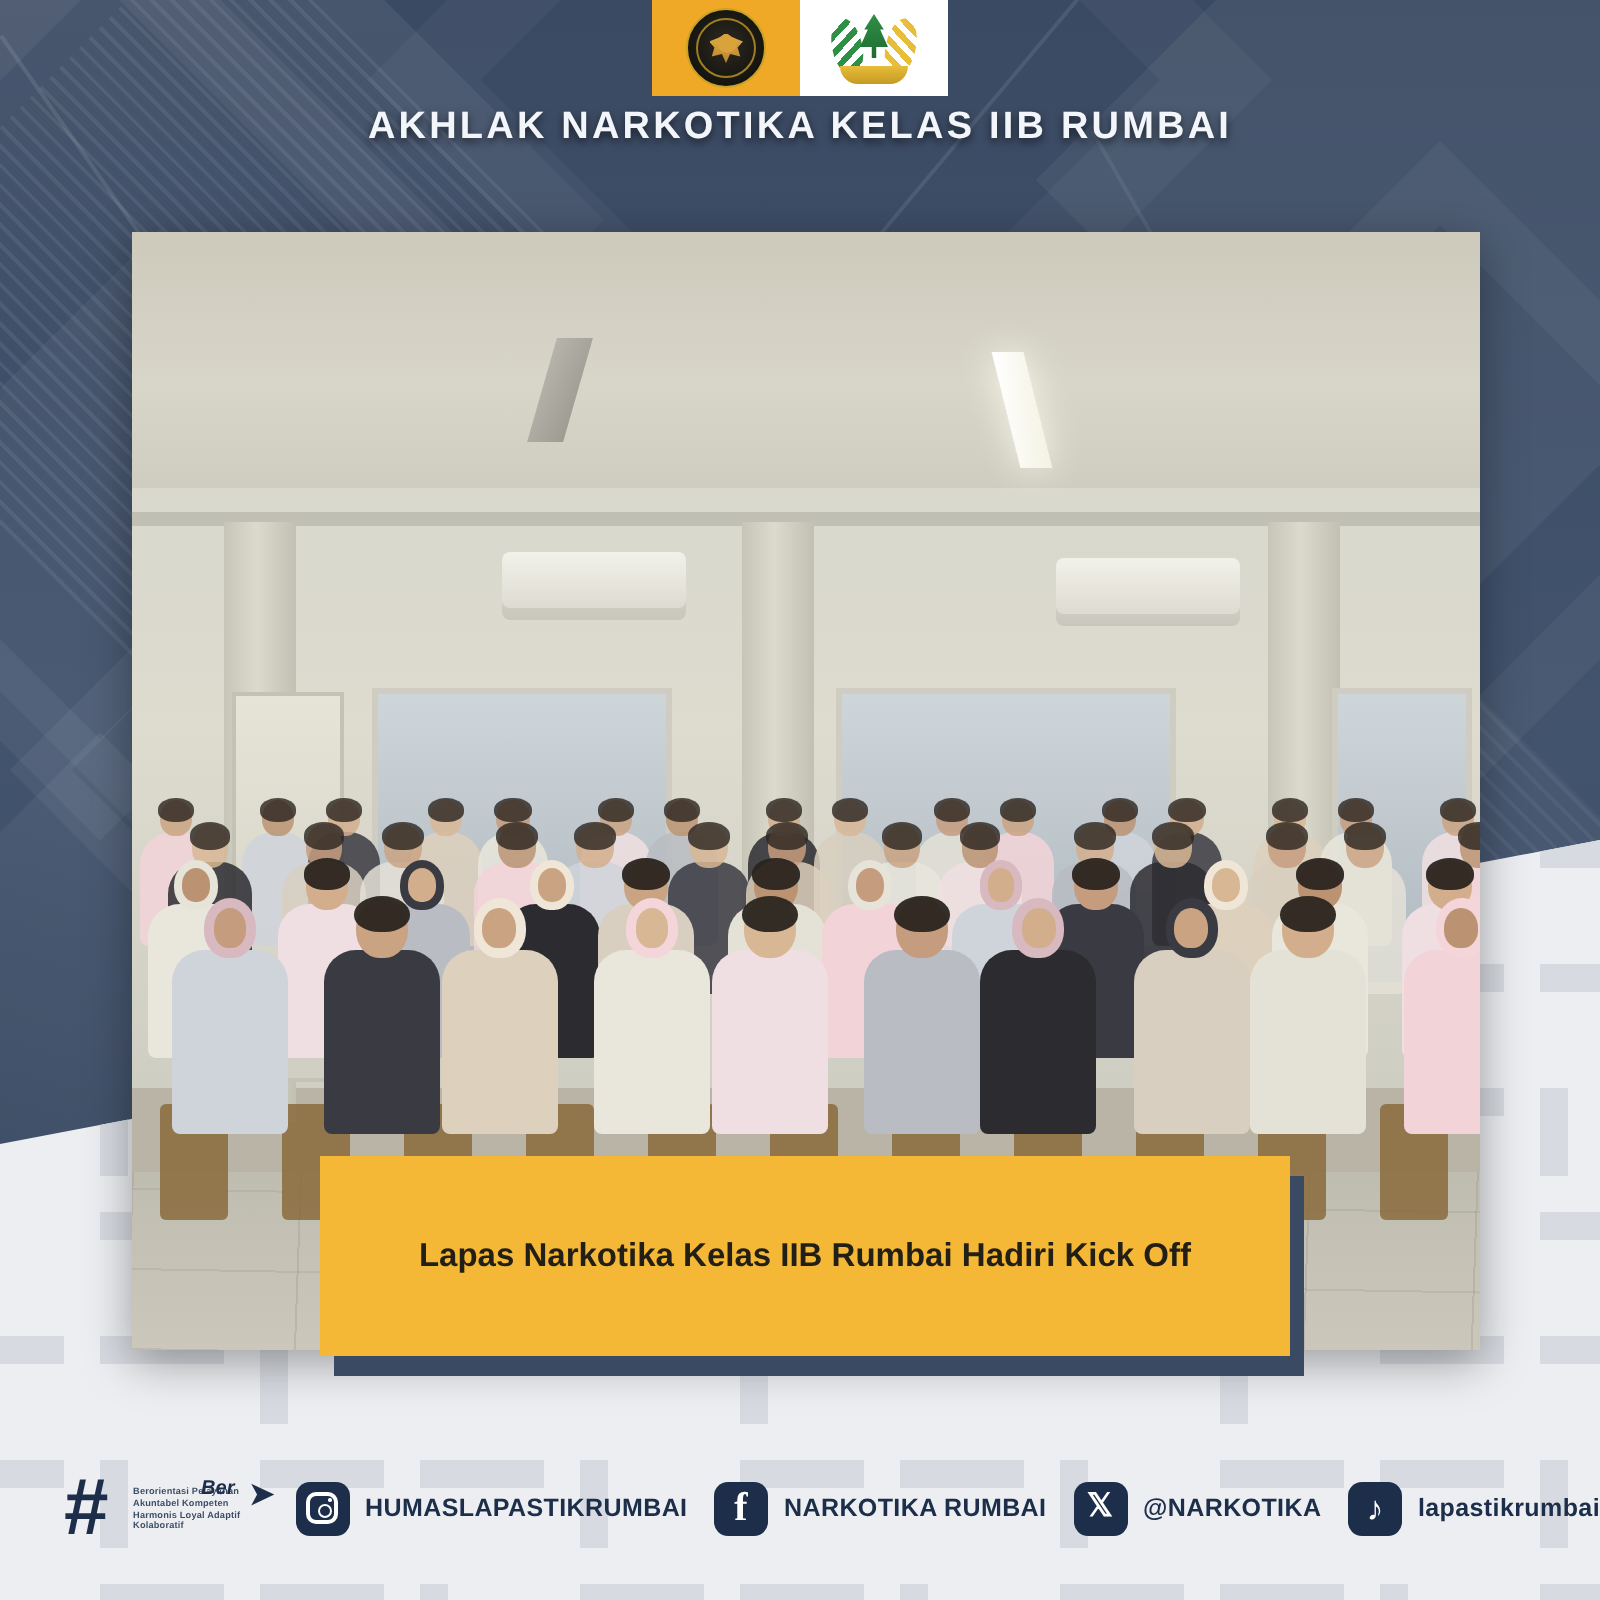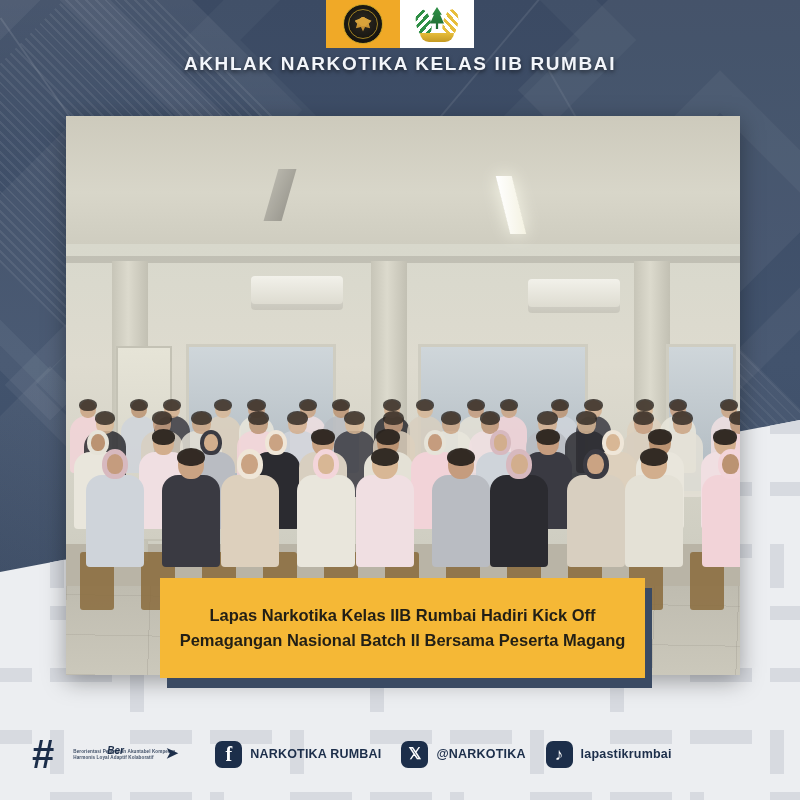--- a/index.html
+++ b/index.html
@@ -671,21 +671,20 @@
           <div class="head" style="left: 16px; bottom: 88px; width: 26px; height: 30px; background: rgb(243, 213, 218); opacity: 1;"></div>
           <div class="head" style="left: 20.68px; bottom: 93.4px; width: 16.64px; height: 19.8px; background: rgb(187, 147, 114);"></div>
         </div>
       </div>
   </div>
 
   <div class="caption-shadow"></div>
   <div class="caption-box">
     <div class="caption-text">
       <div>Lapas Narkotika Kelas IIB Rumbai Hadiri Kick Off</div>
-      <div>Pemagangan Nasional Batch II Bersama Peserta Magang</div>
     </div>
   </div>
 
   <div class="footer">
 
     <div class="f-item hash-bangga">
       <div class="hash-glyph">#</div>
     </div>
 
     <div class="f-gap"></div>
@@ -696,20 +695,26 @@
           <div>Berorientasi Pelayanan Akuntabel Kompeten</div>
           <div>Harmonis Loyal Adaptif Kolaboratif</div>
         </div>
       </div>
       <div class="ber">Ber</div>
       <div class="arrow">➤</div>
     </div>
 
     <div class="f-gap"></div>
 
+    <div class="f-item sm">
+      <div class="sm-icon">
+        <div class="ig-outer"></div>
+      </div>
+      <div class="sm-label">HUMASLAPASTIKRUMBAI</div>
+    </div>
 
     <div class="f-gap"></div>
 
     <div class="f-item sm">
       <div class="sm-icon">
         <div class="fb-glyph">f</div>
       </div>
       <div class="sm-label">NARKOTIKA RUMBAI</div>
     </div>
 

